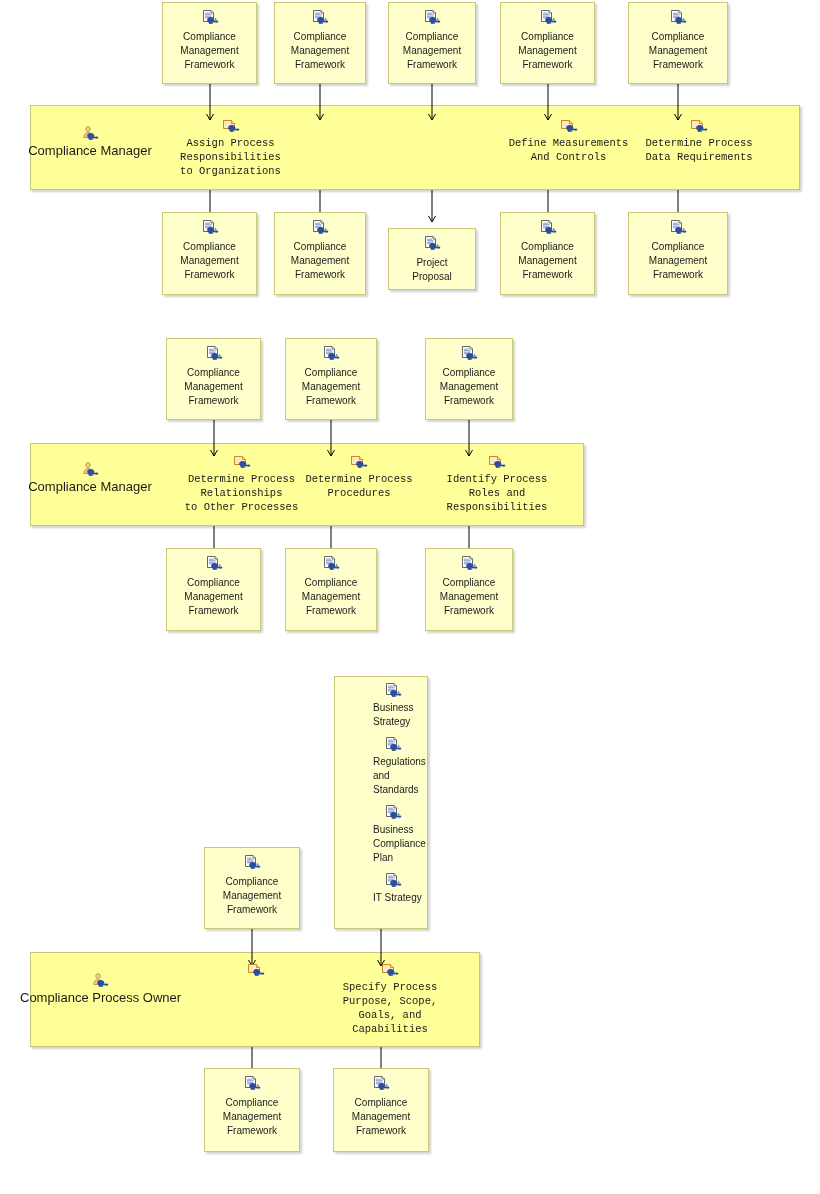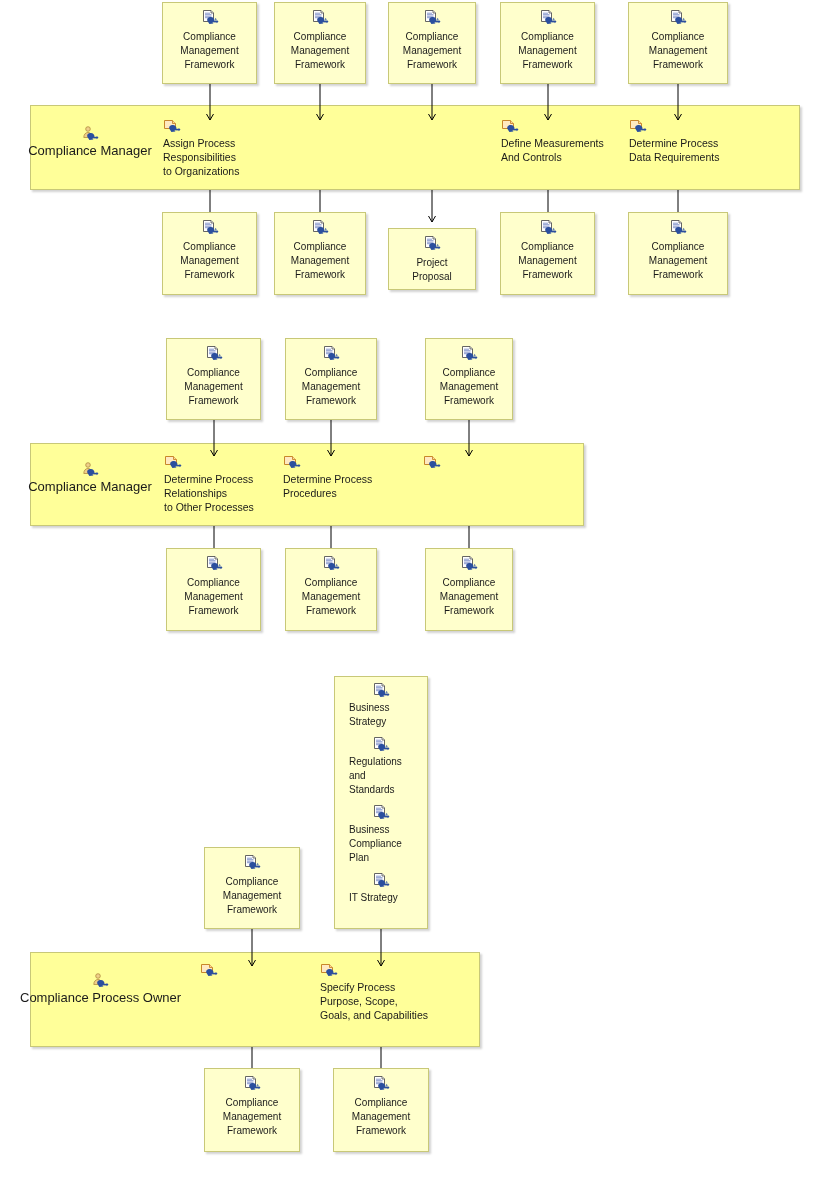--- a/index.html
+++ b/index.html
@@ -55,21 +55,22 @@
 
   
   .wp-stack { text-align: center; }
   .wp-stack .entry { padding-bottom: 2px; }
   .wp-stack .entry .icon-wrap { padding-top: 6px; padding-bottom: 1px; height: 17px; }
   .wp-stack .entry .label { text-align: left; padding-left: 14px; }
 
   
   .task {
     position: absolute;
-    text-align: left;
+    text-align: center;
+    font-family: Liberation Mono, monospace;
   }
   .task .icon-wrap { display: block; height: 18px; }
   .task .label {
     font-size: 10.5px;
     line-height: 14px;
     color: #1a1a1a;
     white-space: pre-line;
   }
 
   
@@ -520,20 +521,22 @@
       <polyline points="2.5,30 6,36 9.5,30" stroke="#000" stroke-width="1" fill="none"></polyline>
     </svg>
     <div class="task" style="left: 423px; top: 454px; width: 148px;">
       <span class="icon-wrap"><svg class="gicon" width="18" height="16" viewBox="0 0 18 16">
           <path d="M1.5 2.5 H9.5 L12.5 5.5 V10.5 H1.5 Z" fill="#ffe9c0" stroke="#c8872a" stroke-width="1"></path>
           <path d="M9.5 2.5 V5.5 H12.5" fill="#ffd89a" stroke="#c8872a" stroke-width="0.9"></path>
           <path d="M6.2 10.4 a3.6 3.0 0 1 1 5.2 2.3 l1.2 0.9 -4.2 0.5 z" fill="#2b4f9e"></path>
           <path d="M12.3 11.6 l4.2 0" stroke="#2b4f9e" stroke-width="1.6"></path>
           <path d="M15.6 10.0 l1.9 1.6 -1.9 1.6 z" fill="#2b4f9e"></path>
         </svg></span>
+      <div class="label">Identify Process
+Roles and Responsibilities</div>
     </div>
     <svg class="conn" width="12" height="30" style="left: 463px; top: 526px;">
       <line x1="6" y1="0" x2="6" y2="30" stroke="#000" stroke-width="1"></line>
       <polyline points="2.5,24 6,30 9.5,24" stroke="#000" stroke-width="1" fill="none"></polyline>
     </svg>
     <div class="wp" style="left: 425px; top: 548px; width: 88px; height: 83px;">
       <span class="icon-wrap"><svg class="gicon" width="18" height="16" viewBox="0 0 18 16">
           <path d="M2.5 0.5 H10 L12.5 3 V11.5 H2.5 Z" fill="#ffffff" stroke="#555555" stroke-width="0.9"></path>
           <path d="M10 0.5 V3 H12.5" fill="#e6e6e6" stroke="#555555" stroke-width="0.8"></path>
           <g stroke="#6a7fc0" stroke-width="0.8">
@@ -610,21 +613,21 @@
           </g>
           <path d="M6.2 10.4 a3.6 3.0 0 1 1 5.2 2.3 l1.2 0.9 -4.2 0.5 z" fill="#2b4f9e"></path>
           <path d="M11.8 9.2 l3.8 0 -1.3 -1.5 0 3.2 1.3 -1.7" fill="#2b4f9e"></path>
           <path d="M12.3 11.6 l4.2 0" stroke="#2b4f9e" stroke-width="1.6"></path>
           <path d="M15.6 10.0 l1.9 1.6 -1.9 1.6 z" fill="#2b4f9e"></path>
         </svg></span>
       <div class="label">Compliance
 Management
 Framework</div>
     </div>
-    <div class="wp wp-stack" style="left: 334px; top: 676px; width: 94px; height: 253px;">
+    <div class="wp wp-stack" style="left: 334px; top: 676px; width: 94px; height: 253px; padding-left: 24px;">
       <div class="entry">
         <span class="icon-wrap"><svg class="gicon" width="18" height="16" viewBox="0 0 18 16">
             <path d="M2.5 0.5 H10 L12.5 3 V11.5 H2.5 Z" fill="#ffffff" stroke="#555555" stroke-width="0.9"></path>
             <path d="M10 0.5 V3 H12.5" fill="#e6e6e6" stroke="#555555" stroke-width="0.8"></path>
             <g stroke="#6a7fc0" stroke-width="0.8">
               <line x1="4" y1="3.2" x2="9" y2="3.2"></line>
               <line x1="4" y1="4.7" x2="10.5" y2="4.7"></line>
               <line x1="4" y1="6.2" x2="10.5" y2="6.2"></line>
               <line x1="4" y1="7.7" x2="10.5" y2="7.7"></line>
             </g>

